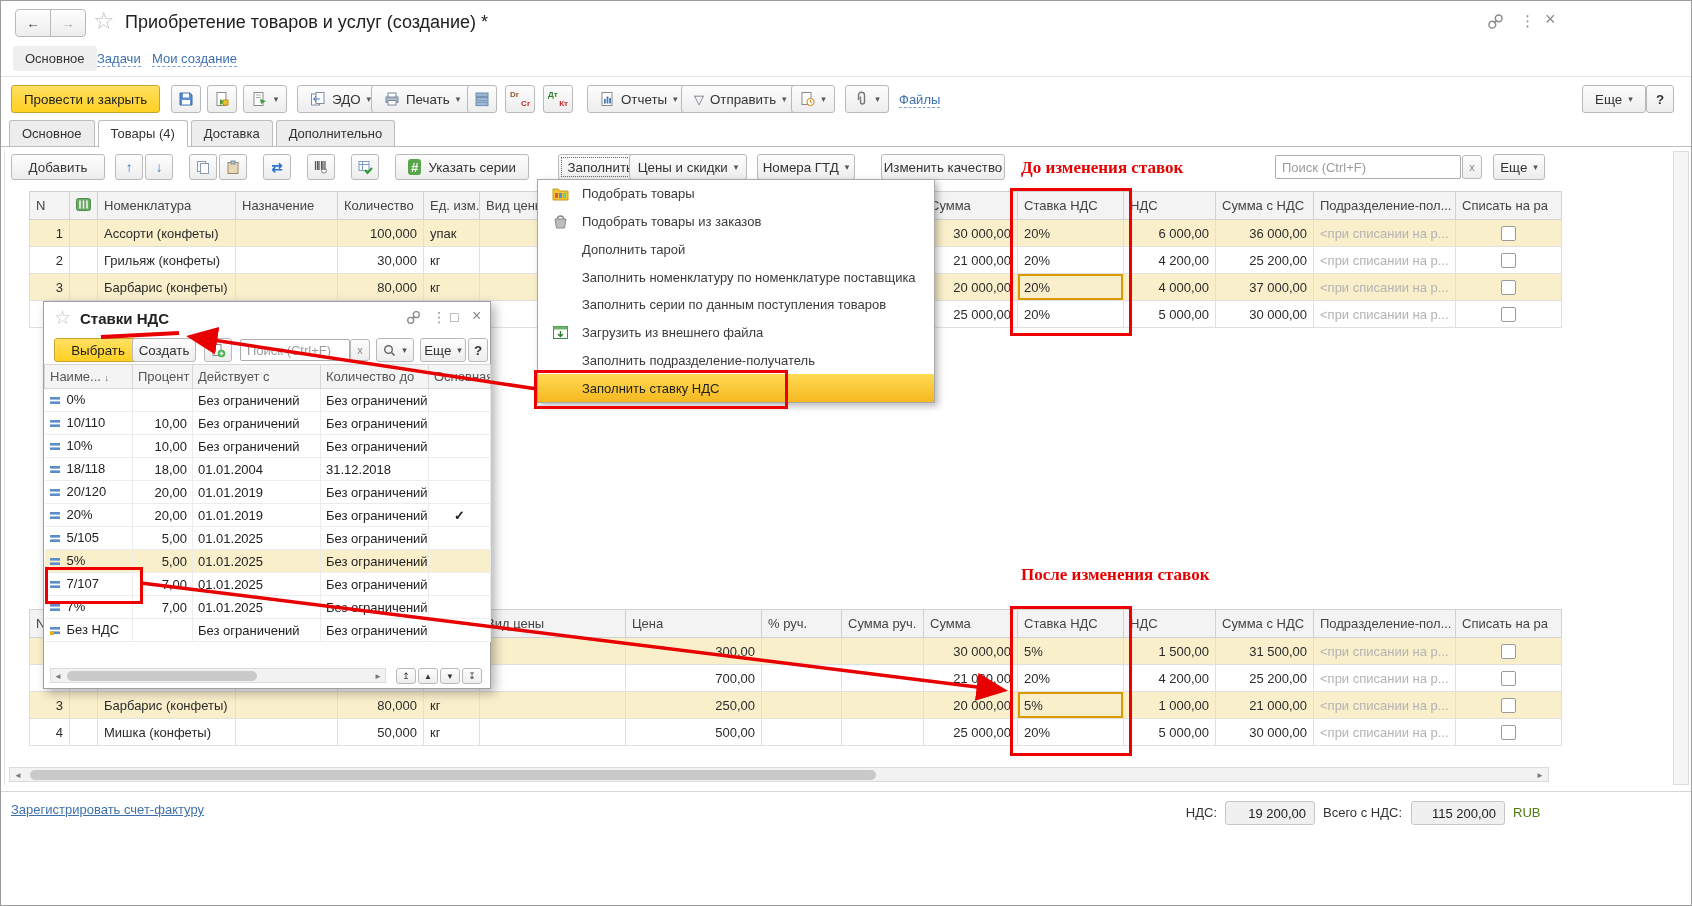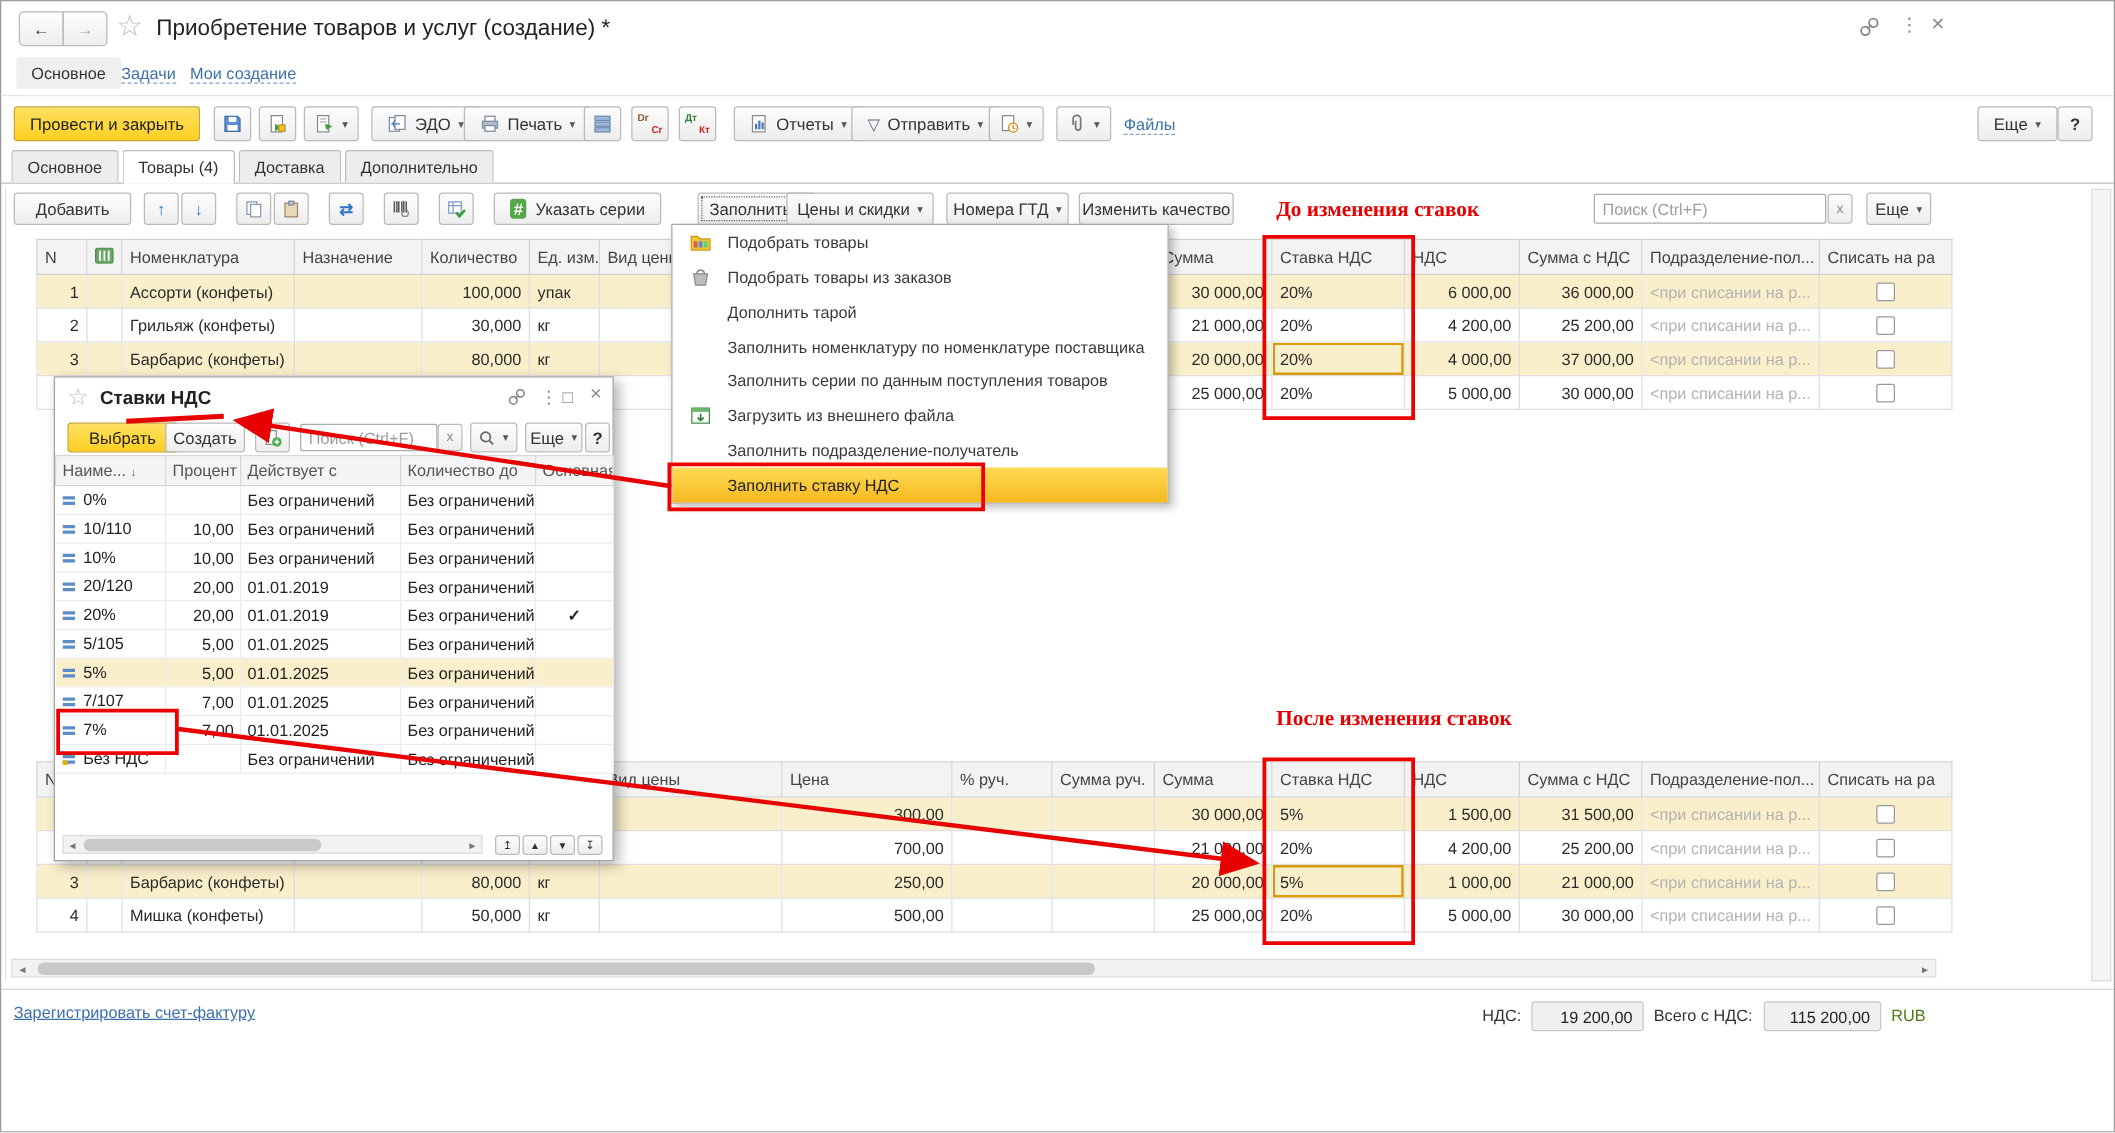--- a/index.html
+++ b/index.html
@@ -227,21 +227,21 @@
       <span class="car">▾</span>
     </button>
   <button class="btn sm ab" style="left:628px;top:153px;width:118px">
       <span>Цены и скидки</span>
       <span class="car">▾</span>
     </button>
   <button class="btn sm ab" style="left:756px;top:153px;width:98px">
       <span>Номера ГТД</span>
       <span class="car">▾</span>
     </button>
-  <button class="btn sm ab" style="left:862px;top:153px;width:124px">Изменить качество</button>
+  <button class="btn sm ab" style="left:880px;top:153px;width:124px">Изменить качество</button>
   <div class="redtext" style="left:1020px;top:157px">До изменения ставок</div>
   <input class="inp ab" style="left: 1274px; top: 154px; width: 186px;" placeholder="Поиск (Ctrl+F)">
   <button class="btn xs ab" style="left:1461px;top:154px;width:20px;padding:0;color:#888;font-size:11px">x</button>
   <button class="btn sm ab" style="left:1492px;top:153px;width:52px">
       <span>Еще</span>
       <span class="car">▾</span>
     </button>
 
   <table class="grid ab" style="left:28px;top:190px;width:1532px">
     <colgroup>
@@ -622,20 +622,30 @@
                 </svg></span><span>10%</span></td>
             <td class="r">10,00</td>
             <td>Без ограничений</td>
             <td>Без ограничений</td>
             <td class="ck"></td>
           </tr>
         <tr>
             <td><span class="vicon"><svg width="11" height="9">
                   <rect y="1" width="10" height="2.6" fill="#5b8dc9"></rect>
                   <rect y="5.4" width="10" height="2.6" fill="#5b8dc9"></rect>
+                </svg></span><span>18/118</span></td>
+            <td class="r">18,00</td>
+            <td>01.01.2004</td>
+            <td>31.12.2018</td>
+            <td class="ck"></td>
+          </tr>
+        <tr>
+            <td><span class="vicon"><svg width="11" height="9">
+                  <rect y="1" width="10" height="2.6" fill="#5b8dc9"></rect>
+                  <rect y="5.4" width="10" height="2.6" fill="#5b8dc9"></rect>
                 </svg></span><span>20/120</span></td>
             <td class="r">20,00</td>
             <td>01.01.2019</td>
             <td>Без ограничений</td>
             <td class="ck"></td>
           </tr>
         <tr>
             <td><span class="vicon"><svg width="11" height="9">
                   <rect y="1" width="10" height="2.6" fill="#5b8dc9"></rect>
                   <rect y="5.4" width="10" height="2.6" fill="#5b8dc9"></rect>

